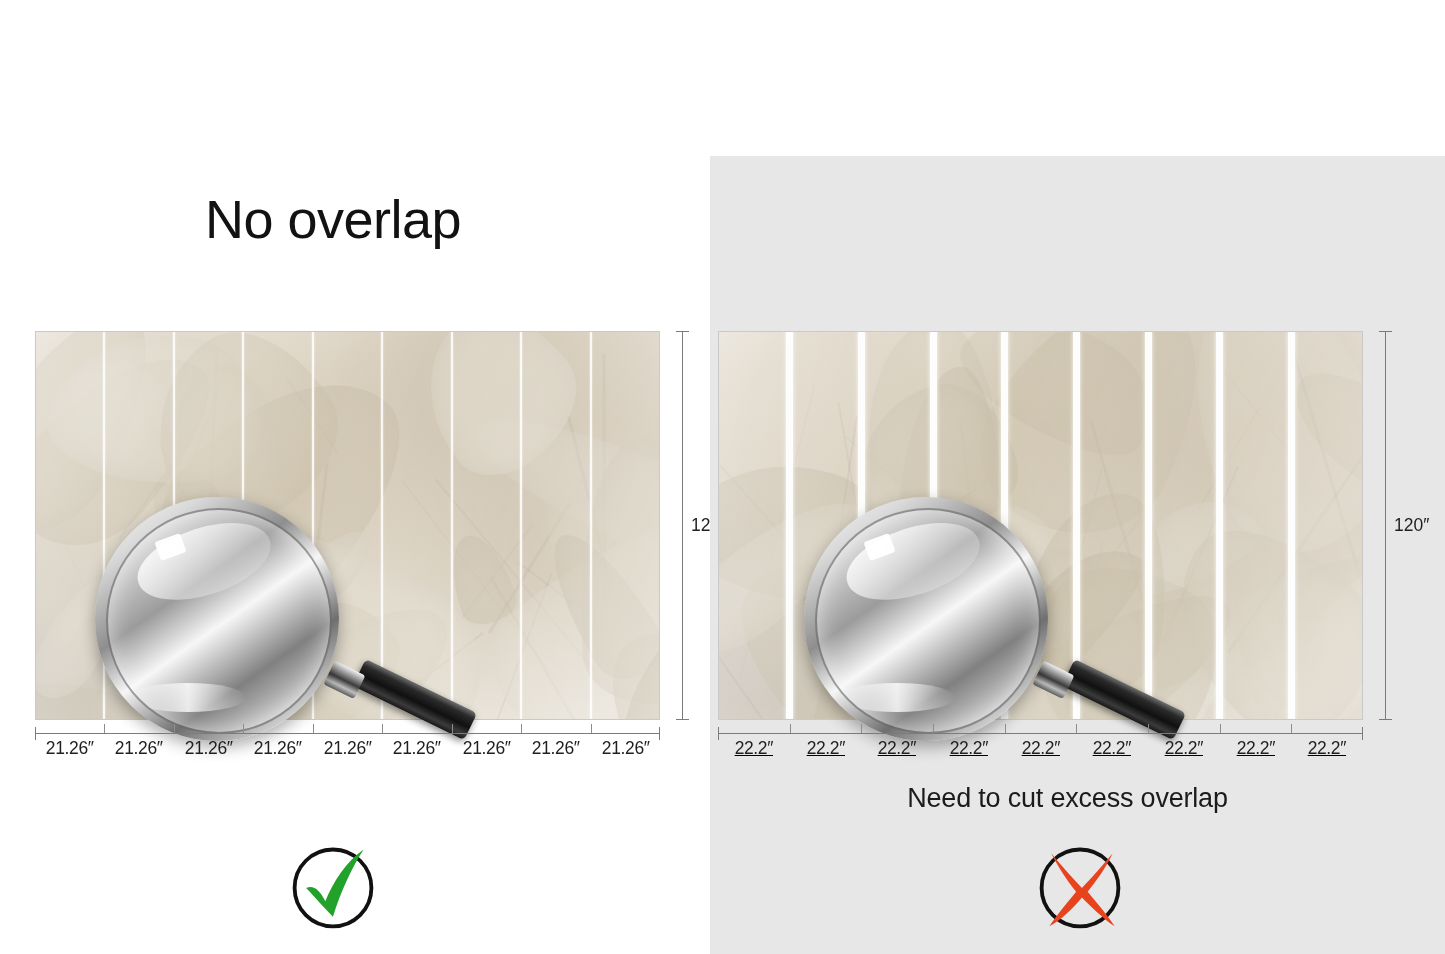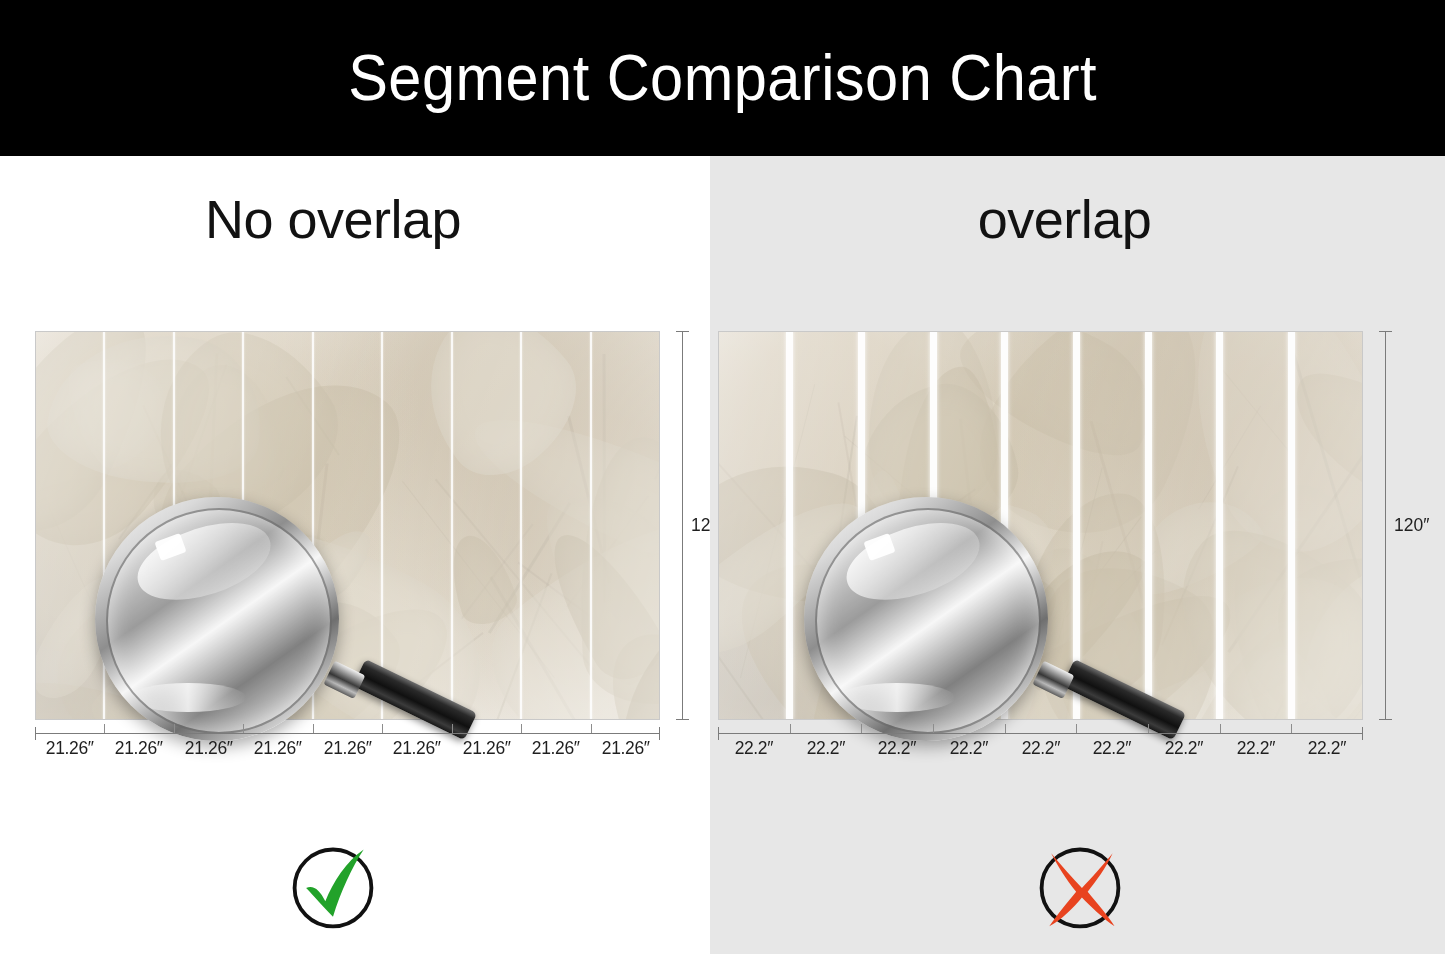--- a/index.html
+++ b/index.html
@@ -160,23 +160,20 @@
     letter-spacing:-.2px;
   }
   .badge{position:absolute;width:96px;height:96px;}
   .badge svg{display:block;width:96px;height:96px;}
 </style>
 </head>
 <body>
 
 <div id="root">
 
-  <div class="title-bar">
-    <div class="title-text">Segment Comparison Chart</div>
-  </div>
 
   <div class="panels">
 
     <div class="panel panel-left">
       <div class="panel-heading">No overlap</div>
 
       <div class="figure fig-left">
         <div class="mural" id="mural-left">
             <div class="stem" style="width: 2.2px; height: 319.068px; left: 239.322px; top: 45.7228px; opacity: 0.36; transform: rotate(-24.4deg);"></div>
             <div class="stem" style="width: 1.1px; height: 248.923px; left: 518.657px; top: 97.537px; opacity: 0.23; transform: rotate(-37.7deg);"></div>
@@ -290,21 +287,20 @@
 
       <div class="badge" style="left:285px;top:682px">
         <svg viewBox="0 0 100 100" aria-hidden="true">
           <circle cx="50" cy="52" r="40" fill="none" stroke="#111111" stroke-width="4"></circle>
           <path d="M22 52 C30 49 36 54 42 66 C50 46 64 24 82 12 C70 30 58 56 50 82 C40 72 30 60 22 52 Z" fill="#22A22A"></path>
         </svg>
       </div>
     </div>
 
     <div class="panel panel-right">
-      <div class="panel-heading">overlap</div>
 
       <div class="figure fig-right">
         <div class="mural" id="mural-right">
             <div class="stem" style="width: 2.7px; height: 210.877px; left: 430.026px; top: 82.2094px; opacity: 0.26; transform: rotate(-16.1deg);"></div>
             <div class="stem" style="width: 2px; height: 259.785px; left: 99.6916px; top: 81.5165px; opacity: 0.39; transform: rotate(8.4deg);"></div>
             <div class="stem" style="width: 1px; height: 117.368px; left: 572.901px; top: 6.05455px; opacity: 0.21; transform: rotate(-39.2deg);"></div>
             <div class="stem" style="width: 1.3px; height: 248.825px; left: 262.614px; top: 148.658px; opacity: 0.37; transform: rotate(44.4deg);"></div>
             <div class="stem" style="width: 2.2px; height: 194.232px; left: 443.277px; top: 120.409px; opacity: 0.43; transform: rotate(23deg);"></div>
             <div class="stem" style="width: 1.1px; height: 182.165px; left: 338.767px; top: 130.742px; opacity: 0.27; transform: rotate(14.2deg);"></div>
             <div class="stem" style="width: 2.7px; height: 251.22px; left: 643.93px; top: 6.82576px; opacity: 0.39; transform: rotate(-16.5deg);"></div>
@@ -391,32 +387,33 @@
         <div class="cap" style="right:0"></div>
       <div class="dim-tick" style="left: 71.6667px;"></div>
           <div class="dim-tick" style="left: 143.333px;"></div>
           <div class="dim-tick" style="left: 215px;"></div>
           <div class="dim-tick" style="left: 286.667px;"></div>
           <div class="dim-tick" style="left: 358.333px;"></div>
           <div class="dim-tick" style="left: 430px;"></div>
           <div class="dim-tick" style="left: 501.667px;"></div>
           <div class="dim-tick" style="left: 573.333px;"></div>
         </div>
-      <div class="dim-labels" id="dimlabels-right" style="left: 8px; top: 581px; width: 645px;">
+      <div class="dim-labels" id="dimlabels-right" style="left: 8px; top: 581px; width: 645px; text-decoration: underline;">
           <div class="dim-label" style="width: 71.6667px;">22.2″</div>
           <div class="dim-label" style="width: 71.6667px;">22.2″</div>
           <div class="dim-label" style="width: 71.6667px;">22.2″</div>
           <div class="dim-label" style="width: 71.6667px;">22.2″</div>
           <div class="dim-label" style="width: 71.6667px;">22.2″</div>
           <div class="dim-label" style="width: 71.6667px;">22.2″</div>
           <div class="dim-label" style="width: 71.6667px;">22.2″</div>
           <div class="dim-label" style="width: 71.6667px;">22.2″</div>
           <div class="dim-label" style="width: 71.6667px;">22.2″</div>
         </div>
 
+      <div class="caption" style="top:627px;transform:translateX(-10px)">Need to cut excess overlap</div>
 
       <div class="badge" style="left:322px;top:682px">
         <svg viewBox="0 0 100 100" aria-hidden="true">
           <circle cx="50" cy="52" r="40" fill="none" stroke="#111111" stroke-width="4"></circle>
           <path d="M20 16 C30 28 44 44 52 52 C62 42 74 28 84 16 C78 30 66 46 58 56 C68 68 80 82 86 92 C74 84 60 70 52 62 C44 72 30 86 18 92 C26 80 38 66 46 56 C36 44 26 28 20 16 Z" fill="#E8431F"></path>
         </svg>
       </div>
     </div>
   </div>
 </div>

